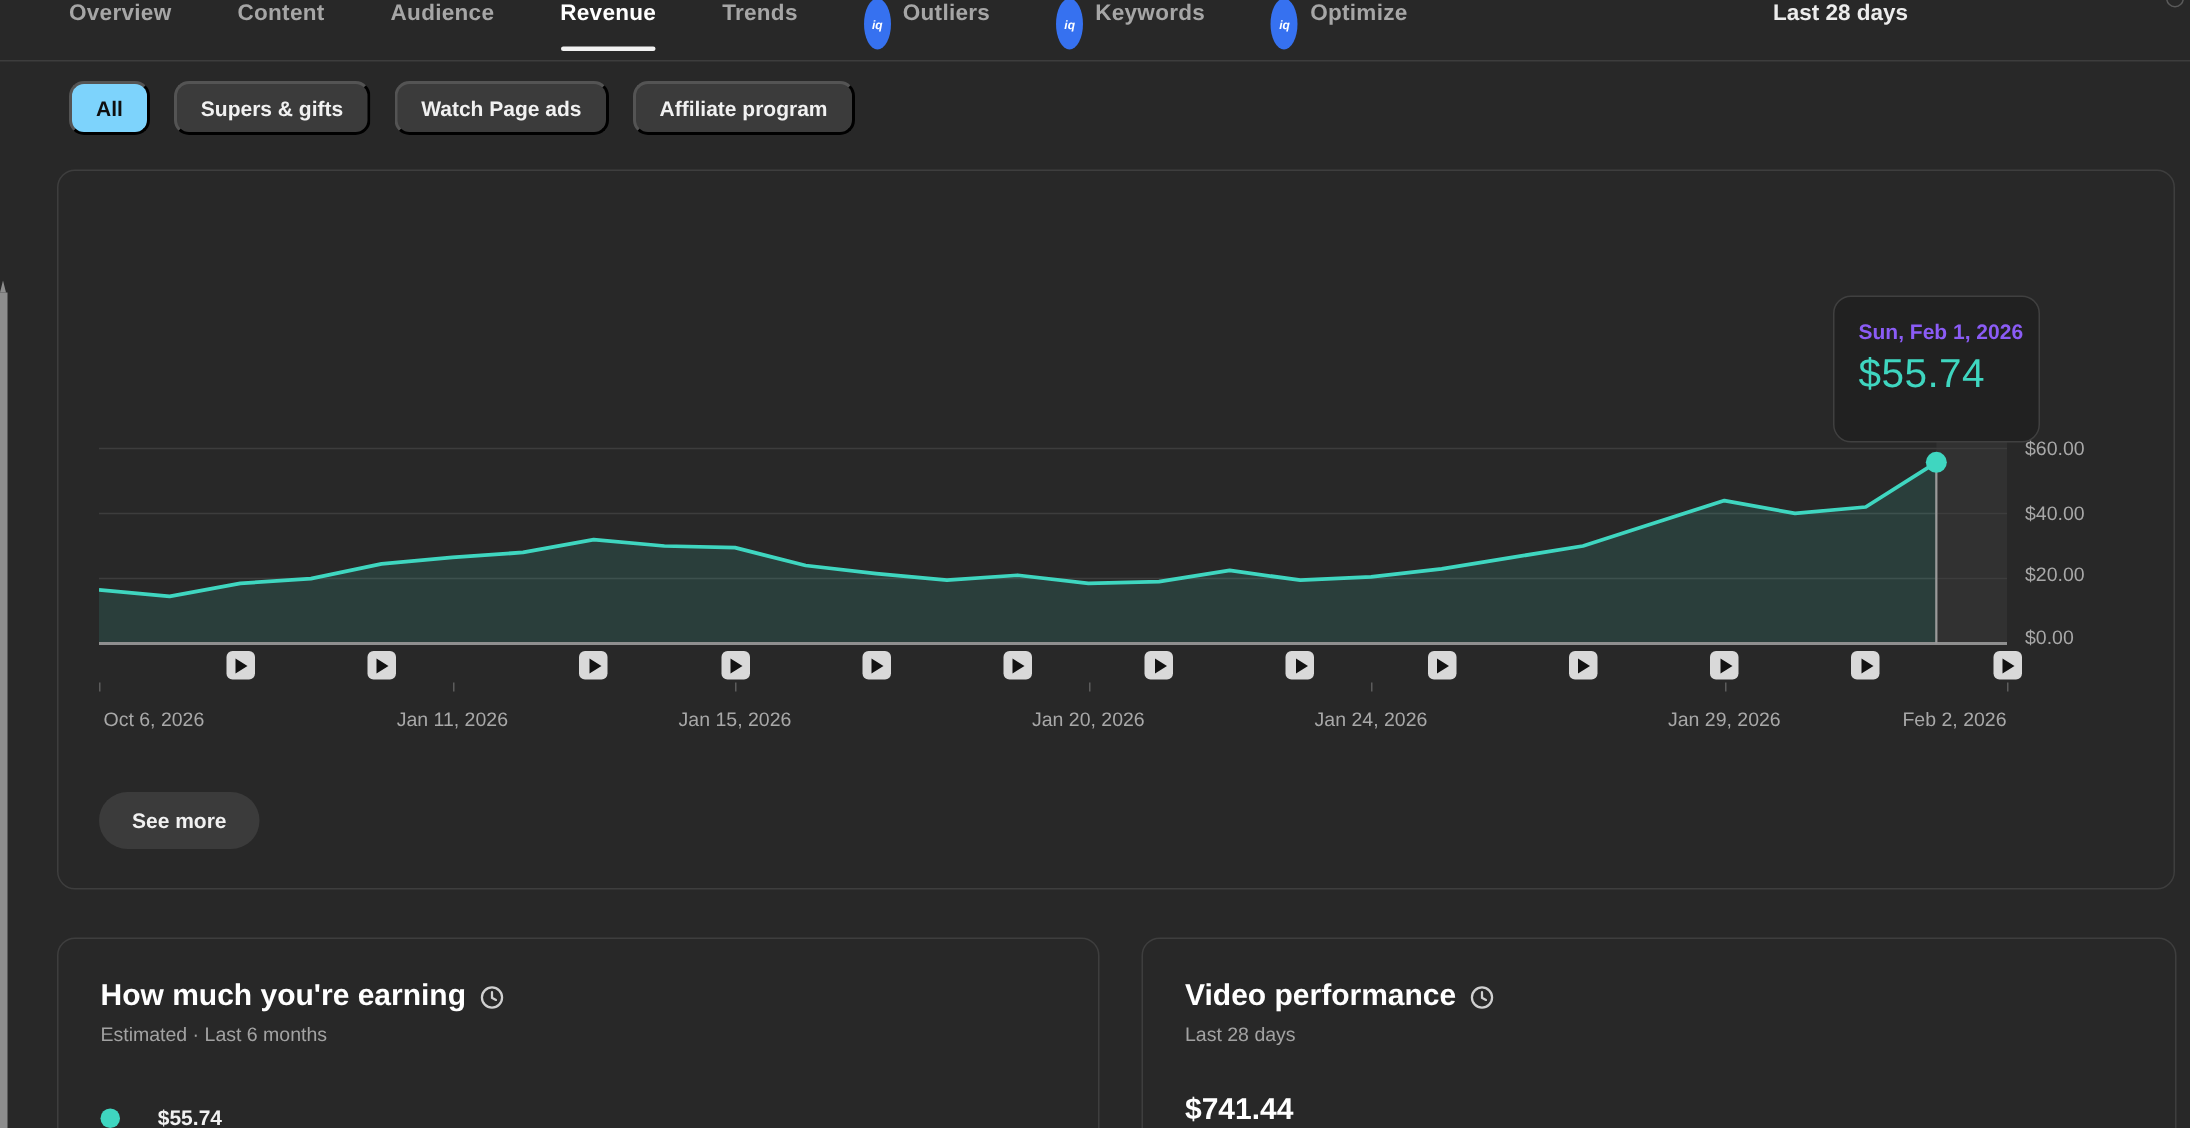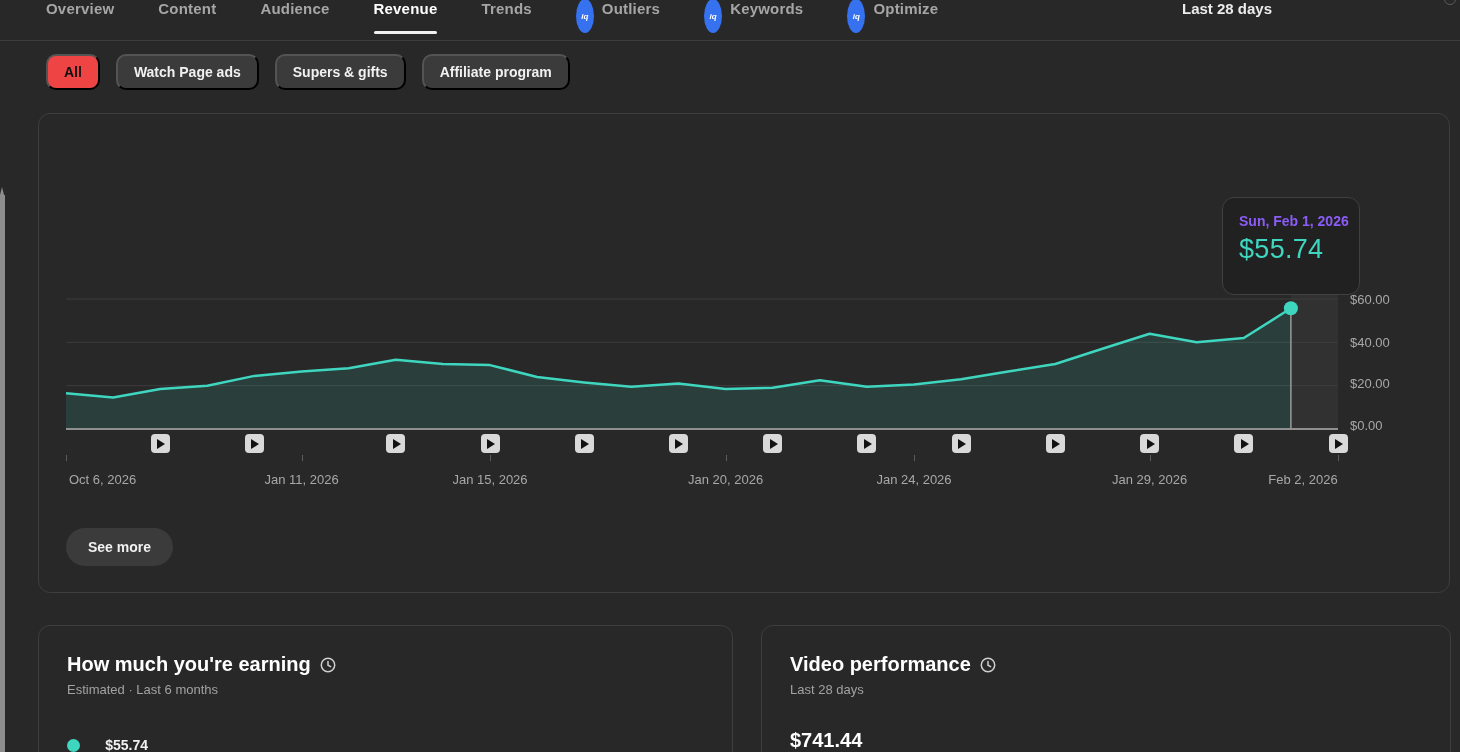--- a/index.html
+++ b/index.html
@@ -21,21 +21,21 @@
     display:inline-flex; align-items:center; justify-content:center;
     font-size:8px; font-weight:700; font-style:italic; margin-top:-1px; }
   .nav-divider { position:absolute; left:0; right:0; top:40px; height:1px; background:#3d3d3d; }
   .date-range { position:absolute; left:1182px; top:0; font-size:15px; font-weight:700; color:#ececec; cursor:pointer; }
   .corner-glyph { position:absolute; left:1444px; top:-7px; width:12px; height:12px; border:1.5px solid #5a5a5a; border-radius:50%; }
 
   
   .chips-row { position:absolute; left:46px; top:54px; display:flex; gap:16px; }
   .chip { height:36px; border-radius:10px; background:#3b3b3b; color:#f1f1f1;
     display:inline-flex; align-items:center; padding:0 16px; font-size:14px; font-weight:700; cursor:pointer; }
-  .chip.selected { background:#ef4444; color:#0f0f0f; }
+  .chip.selected { background:#7dd3fc; color:#0f0f0f; }
 
   
   .main-card { position:absolute; left:38px; top:113px; width:1412px; height:480px;
     border:1px solid #3e3e3e; border-radius:12px; background:#282828; }
   .metric-head { position:absolute; left:0; right:0; top:19px; text-align:center; }
   .metric-label-row { display:inline-flex; align-items:center; gap:7px; font-size:14px; font-weight:700; color:#f1f1f1; }
   .metric-value-row { margin-top:7px; display:flex; align-items:center; justify-content:center; gap:8px; }
   .metric-value { font-size:27px; font-weight:700; color:#ffffff; letter-spacing:.3px; }
   .metric-note { margin-top:9px; font-size:13px; font-style:italic; color:#9a9a9a; }
 
@@ -111,22 +111,22 @@
       <span class="vidiq-badge">iq</span>
       <span class="tab-label">Optimize</span>
     </div>
   </nav>
 <div class="date-range">Last 28 days</div>
 <div class="corner-glyph"></div>
 <div class="nav-divider"></div>
 
 <div class="chips-row" id="chips">
     <button class="chip selected">All</button>
+    <button class="chip">Supers &amp; gifts</button>
     <button class="chip">Watch Page ads</button>
-    <button class="chip">Supers &amp; gifts</button>
     <button class="chip">Affiliate program</button>
   </div>
 
 <section class="main-card">
 
   <svg class="chart-svg" id="chart" width="1272" height="140">
       <rect x="1224.888888888889" y="0" width="47.111111111111086" height="138" fill="#313131"></rect>
       <line x1="0" y1="94.66666666666667" x2="1272" y2="94.66666666666667" stroke="#3d3d3d" stroke-width="1"></line>
       <line x1="0" y1="51.33333333333334" x2="1272" y2="51.33333333333334" stroke="#3d3d3d" stroke-width="1"></line>
       <line x1="0" y1="8" x2="1272" y2="8" stroke="#3d3d3d" stroke-width="1"></line>

